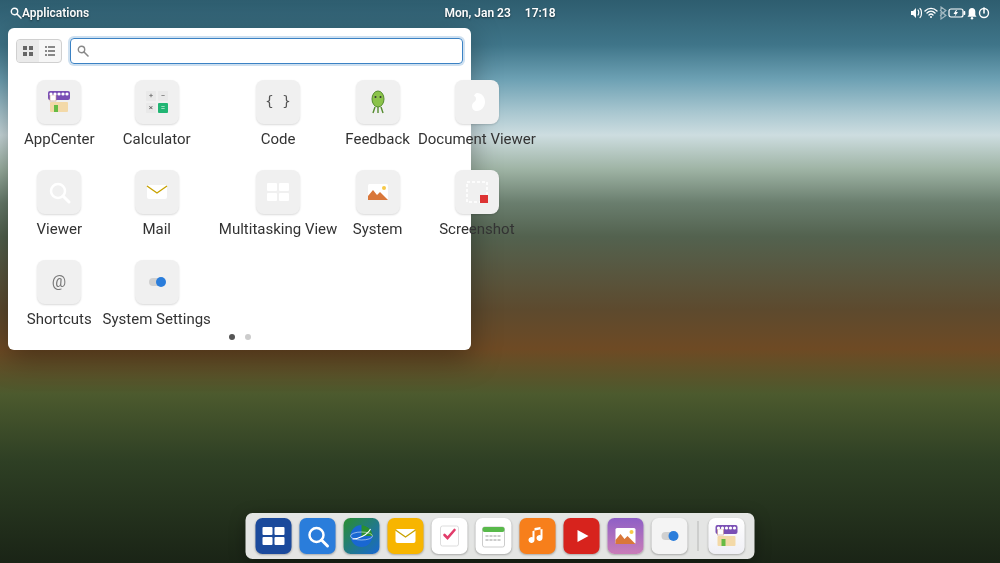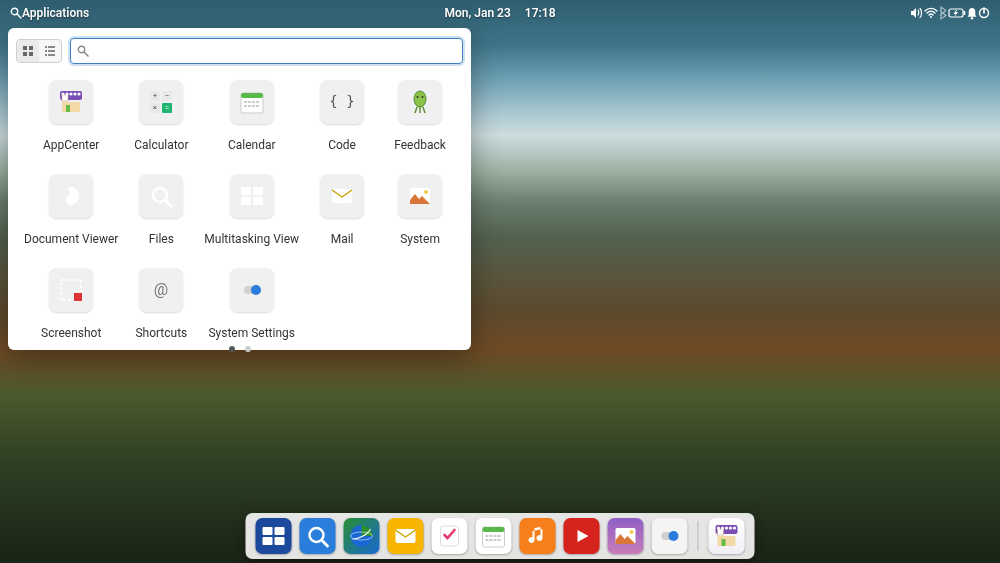--- a/index.html
+++ b/index.html
@@ -52,21 +52,21 @@
   .app {
     display: flex; flex-direction: column; align-items: center; gap: 6px;
     cursor: pointer; border-radius: 6px; padding: 2px;
   }
   .app .icon {
     width: 44px; height: 44px; border-radius: 8px;
     display: flex; align-items: center; justify-content: center;
     box-shadow: 0 1px 2px rgba(0,0,0,.15);
     background: #f0f0f0;
   }
-  .app .label { font-size: 12px; color: #333; text-align: left; white-space: nowrap; margin-top: 8px; }
+  .app .label { font-size: 15px; color: #333; text-align: left; white-space: nowrap; }
 
   .pager { display: flex; justify-content: center; gap: 10px; padding: 4px 0 2px; }
   .pager .dot { width: 6px; height: 6px; border-radius: 50%; background: #ccc; }
   .pager .dot.active { background: #555; }
 
   .dock {
     position: absolute; bottom: 4px; left: 50%; transform: translateX(-50%);
     height: 46px; padding: 4px 10px;
     background: rgba(245,245,245,.92); border-radius: 7px;
     box-shadow: 0 4px 16px rgba(0,0,0,.35);
@@ -215,39 +215,20 @@
             <rect x="16" y="16" width="10" height="10" rx="1" fill="#21b573"></rect>
             <text x="9" y="11" font-size="8" text-anchor="middle" fill="#555">+</text>
             <text x="21" y="11" font-size="8" text-anchor="middle" fill="#555">−</text>
             <text x="9" y="23" font-size="8" text-anchor="middle" fill="#555">×</text>
             <text x="21" y="23" font-size="8" text-anchor="middle" fill="#fff">=</text>
           </svg>
         </div>
         <div class="label">Calculator</div>
       </div>
       <div class="app">
-        <div class="icon ic-calendar">
-          <svg width="30" height="30" viewBox="0 0 30 30">
-            <rect x="4" y="6" width="22" height="20" rx="2" fill="#fff" stroke="#ccc"></rect>
-            <rect x="4" y="6" width="22" height="5" rx="2" fill="#58b94a"></rect>
-            <g fill="#ccc">
-              <rect x="7" y="14" width="3" height="2"></rect>
-              <rect x="11" y="14" width="3" height="2"></rect>
-              <rect x="15" y="14" width="3" height="2"></rect>
-              <rect x="19" y="14" width="3" height="2"></rect>
-              <rect x="7" y="18" width="3" height="2"></rect>
-              <rect x="11" y="18" width="3" height="2"></rect>
-              <rect x="15" y="18" width="3" height="2"></rect>
-              <rect x="19" y="18" width="3" height="2"></rect>
-            </g>
-          </svg>
-        </div>
-        <div class="label">Calendar</div>
-      </div>
-      <div class="app">
         <div class="icon ic-code">
           <svg width="30" height="30" viewBox="0 0 30 30">
             <text x="15" y="19" font-size="14" text-anchor="middle" fill="#555" font-family="monospace">{ }</text>
           </svg>
         </div>
         <div class="label">Code</div>
       </div>
       <div class="app">
         <div class="icon ic-feedback">
           <svg width="30" height="30" viewBox="0 0 30 30">
@@ -270,41 +251,41 @@
         </div>
         <div class="label">Document Viewer</div>
       </div>
       <div class="app">
         <div class="icon ic-files">
           <svg width="30" height="30" viewBox="0 0 30 30">
             <circle cx="14" cy="14" r="7" fill="none" stroke="#fff" stroke-width="2.5"></circle>
             <line x1="19" y1="19" x2="25" y2="25" stroke="#fff" stroke-width="3" stroke-linecap="round"></line>
           </svg>
         </div>
-        <div class="label">Files</div>
+        <div class="label">Viewer</div>
+      </div>
+      <div class="app">
+        <div class="icon ic-mail">
+          <svg width="30" height="30" viewBox="0 0 30 30">
+            <rect x="5" y="8" width="20" height="14" rx="2" fill="#fff"></rect>
+            <path d="M5 9l10 7 10-7" fill="none" stroke="#c8a200" stroke-width="1.4"></path>
+          </svg>
+        </div>
+        <div class="label">Mail</div>
       </div>
       <div class="app">
         <div class="icon ic-multitask">
           <svg width="30" height="30" viewBox="0 0 30 30">
             <rect x="4" y="6" width="10" height="8" fill="#fff" rx="1"></rect>
             <rect x="16" y="6" width="10" height="8" fill="#fff" rx="1"></rect>
             <rect x="4" y="16" width="10" height="8" fill="#fff" rx="1"></rect>
             <rect x="16" y="16" width="10" height="8" fill="#fff" rx="1"></rect>
           </svg>
         </div>
         <div class="label">Multitasking View</div>
-      </div>
-      <div class="app">
-        <div class="icon ic-mail">
-          <svg width="30" height="30" viewBox="0 0 30 30">
-            <rect x="5" y="8" width="20" height="14" rx="2" fill="#fff"></rect>
-            <path d="M5 9l10 7 10-7" fill="none" stroke="#c8a200" stroke-width="1.4"></path>
-          </svg>
-        </div>
-        <div class="label">Mail</div>
       </div>
       <div class="app">
         <div class="icon ic-photos">
           <svg width="30" height="30" viewBox="0 0 30 30">
             <rect x="5" y="7" width="20" height="16" rx="1.5" fill="#fff"></rect>
             <path d="M5 19l5-6 4 5 3-3 8 8H5z" fill="#d9773a"></path>
             <circle cx="21" cy="11" r="2" fill="#f7c948"></circle>
           </svg>
         </div>
         <div class="label">System</div>

